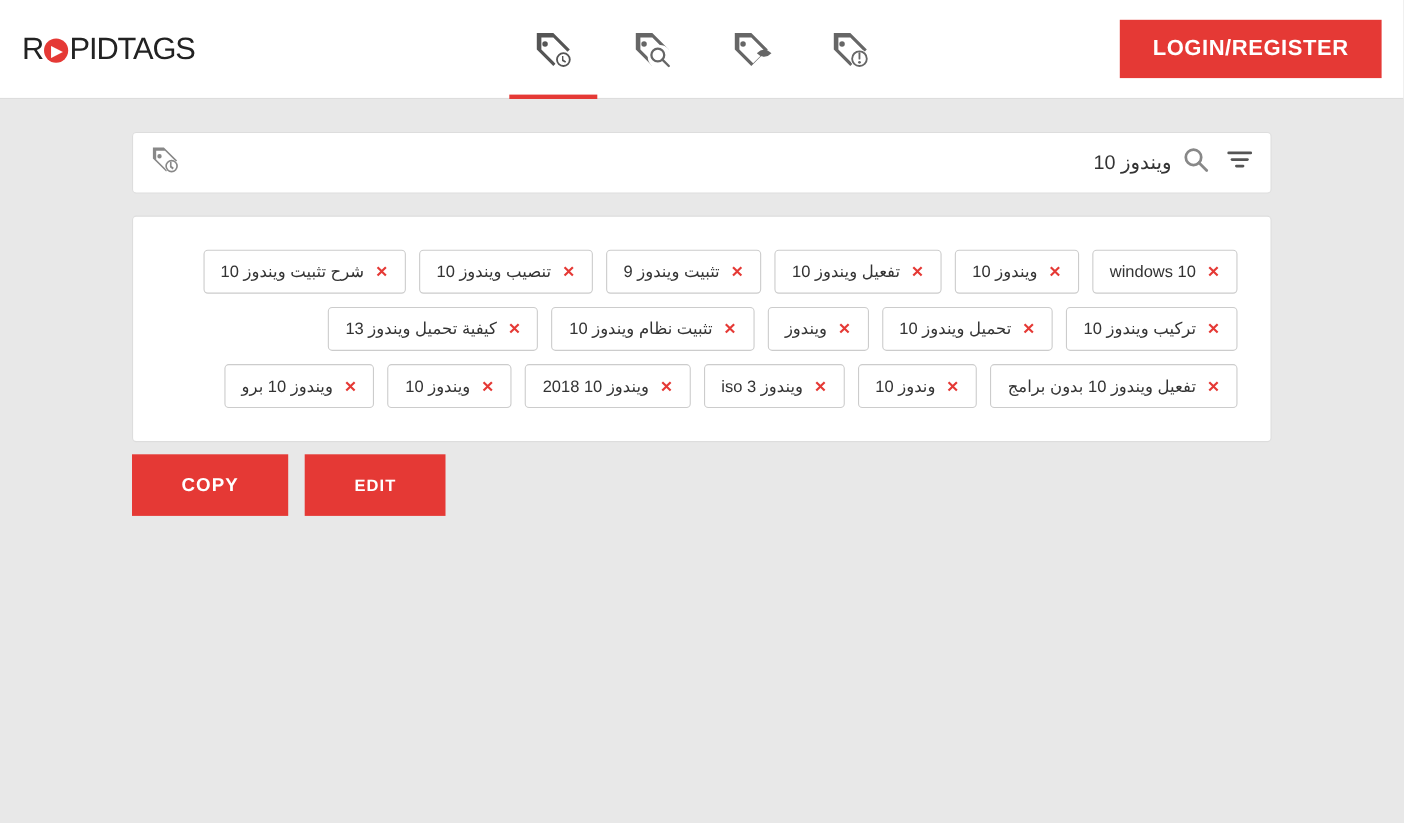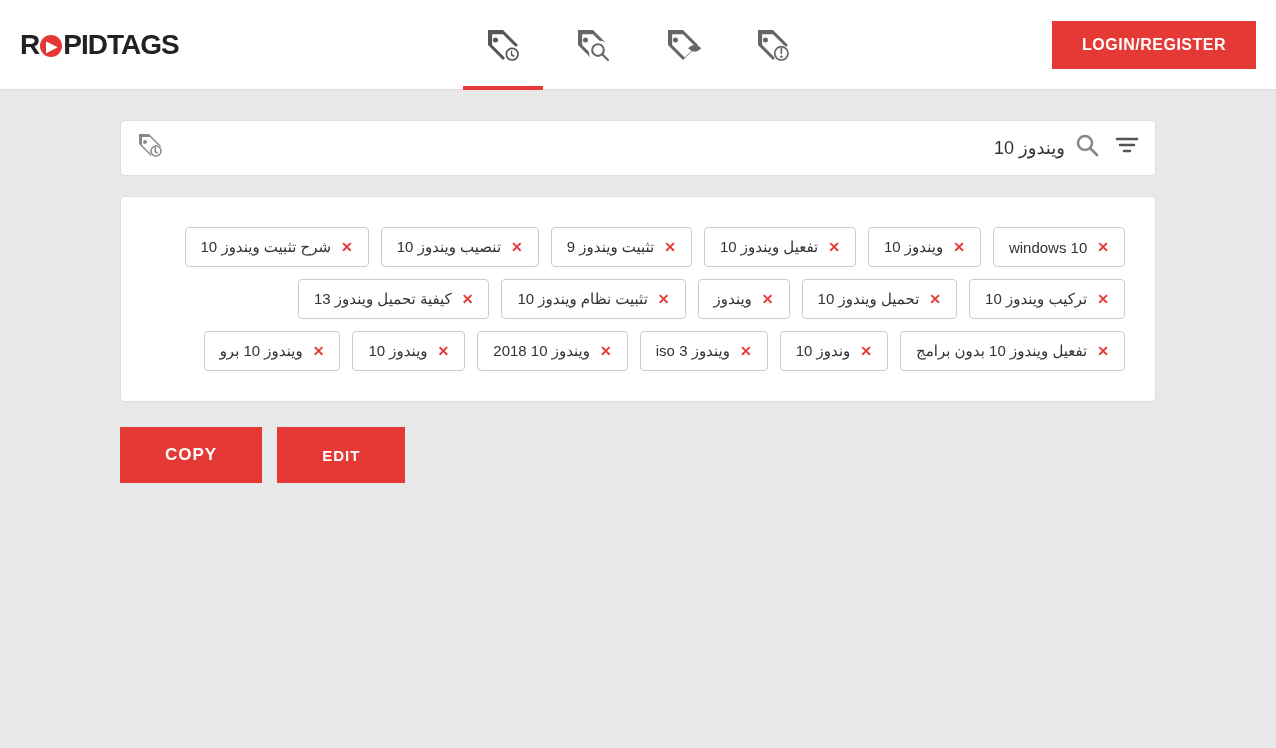--- a/index.html
+++ b/index.html
@@ -15,21 +15,21 @@
       display: flex;
       align-items: center;
       justify-content: space-between;
       padding: 0 20px;
       height: 90px;
       border-bottom: 1px solid #ddd;
       position: relative;
     }
     .logo {
       font-size: 28px;
-      font-weight: 700;
+      font-weight: 400;
       color: #222;
       letter-spacing: -1px;
     }
     .logo .logo-icon {
       display: inline-block;
       background: #e53935;
       color: white;
       border-radius: 50%;
       width: 22px;
       height: 22px;
@@ -73,21 +73,21 @@
       height: 40px;
       fill: #666;
     }
     .nav-icon-btn.active svg {
       fill: #555;
     }
     .login-btn {
       background: #e53935;
       color: white;
       font-weight: bold;
-      font-size: 16px;
+      font-size: 20px;
       padding: 15px 30px;
       border: none;
       cursor: pointer;
       letter-spacing: 0.5px;
     }
     
     .search-container {
       padding: 30px 120px 20px;
     }
     .search-box {
@@ -156,21 +156,21 @@
     .tag-close {
       color: #e53935;
       font-size: 14px;
       cursor: pointer;
       font-weight: bold;
     }
     
     .action-buttons {
       display: flex;
       gap: 15px;
-      padding: 25px 120px;
+      padding: 11px 120px;
       direction: ltr;
     }
     .copy-btn {
       background: #e53935;
       color: white;
       font-size: 17px;
       font-weight: bold;
       padding: 18px 45px;
       border: none;
       cursor: pointer;

